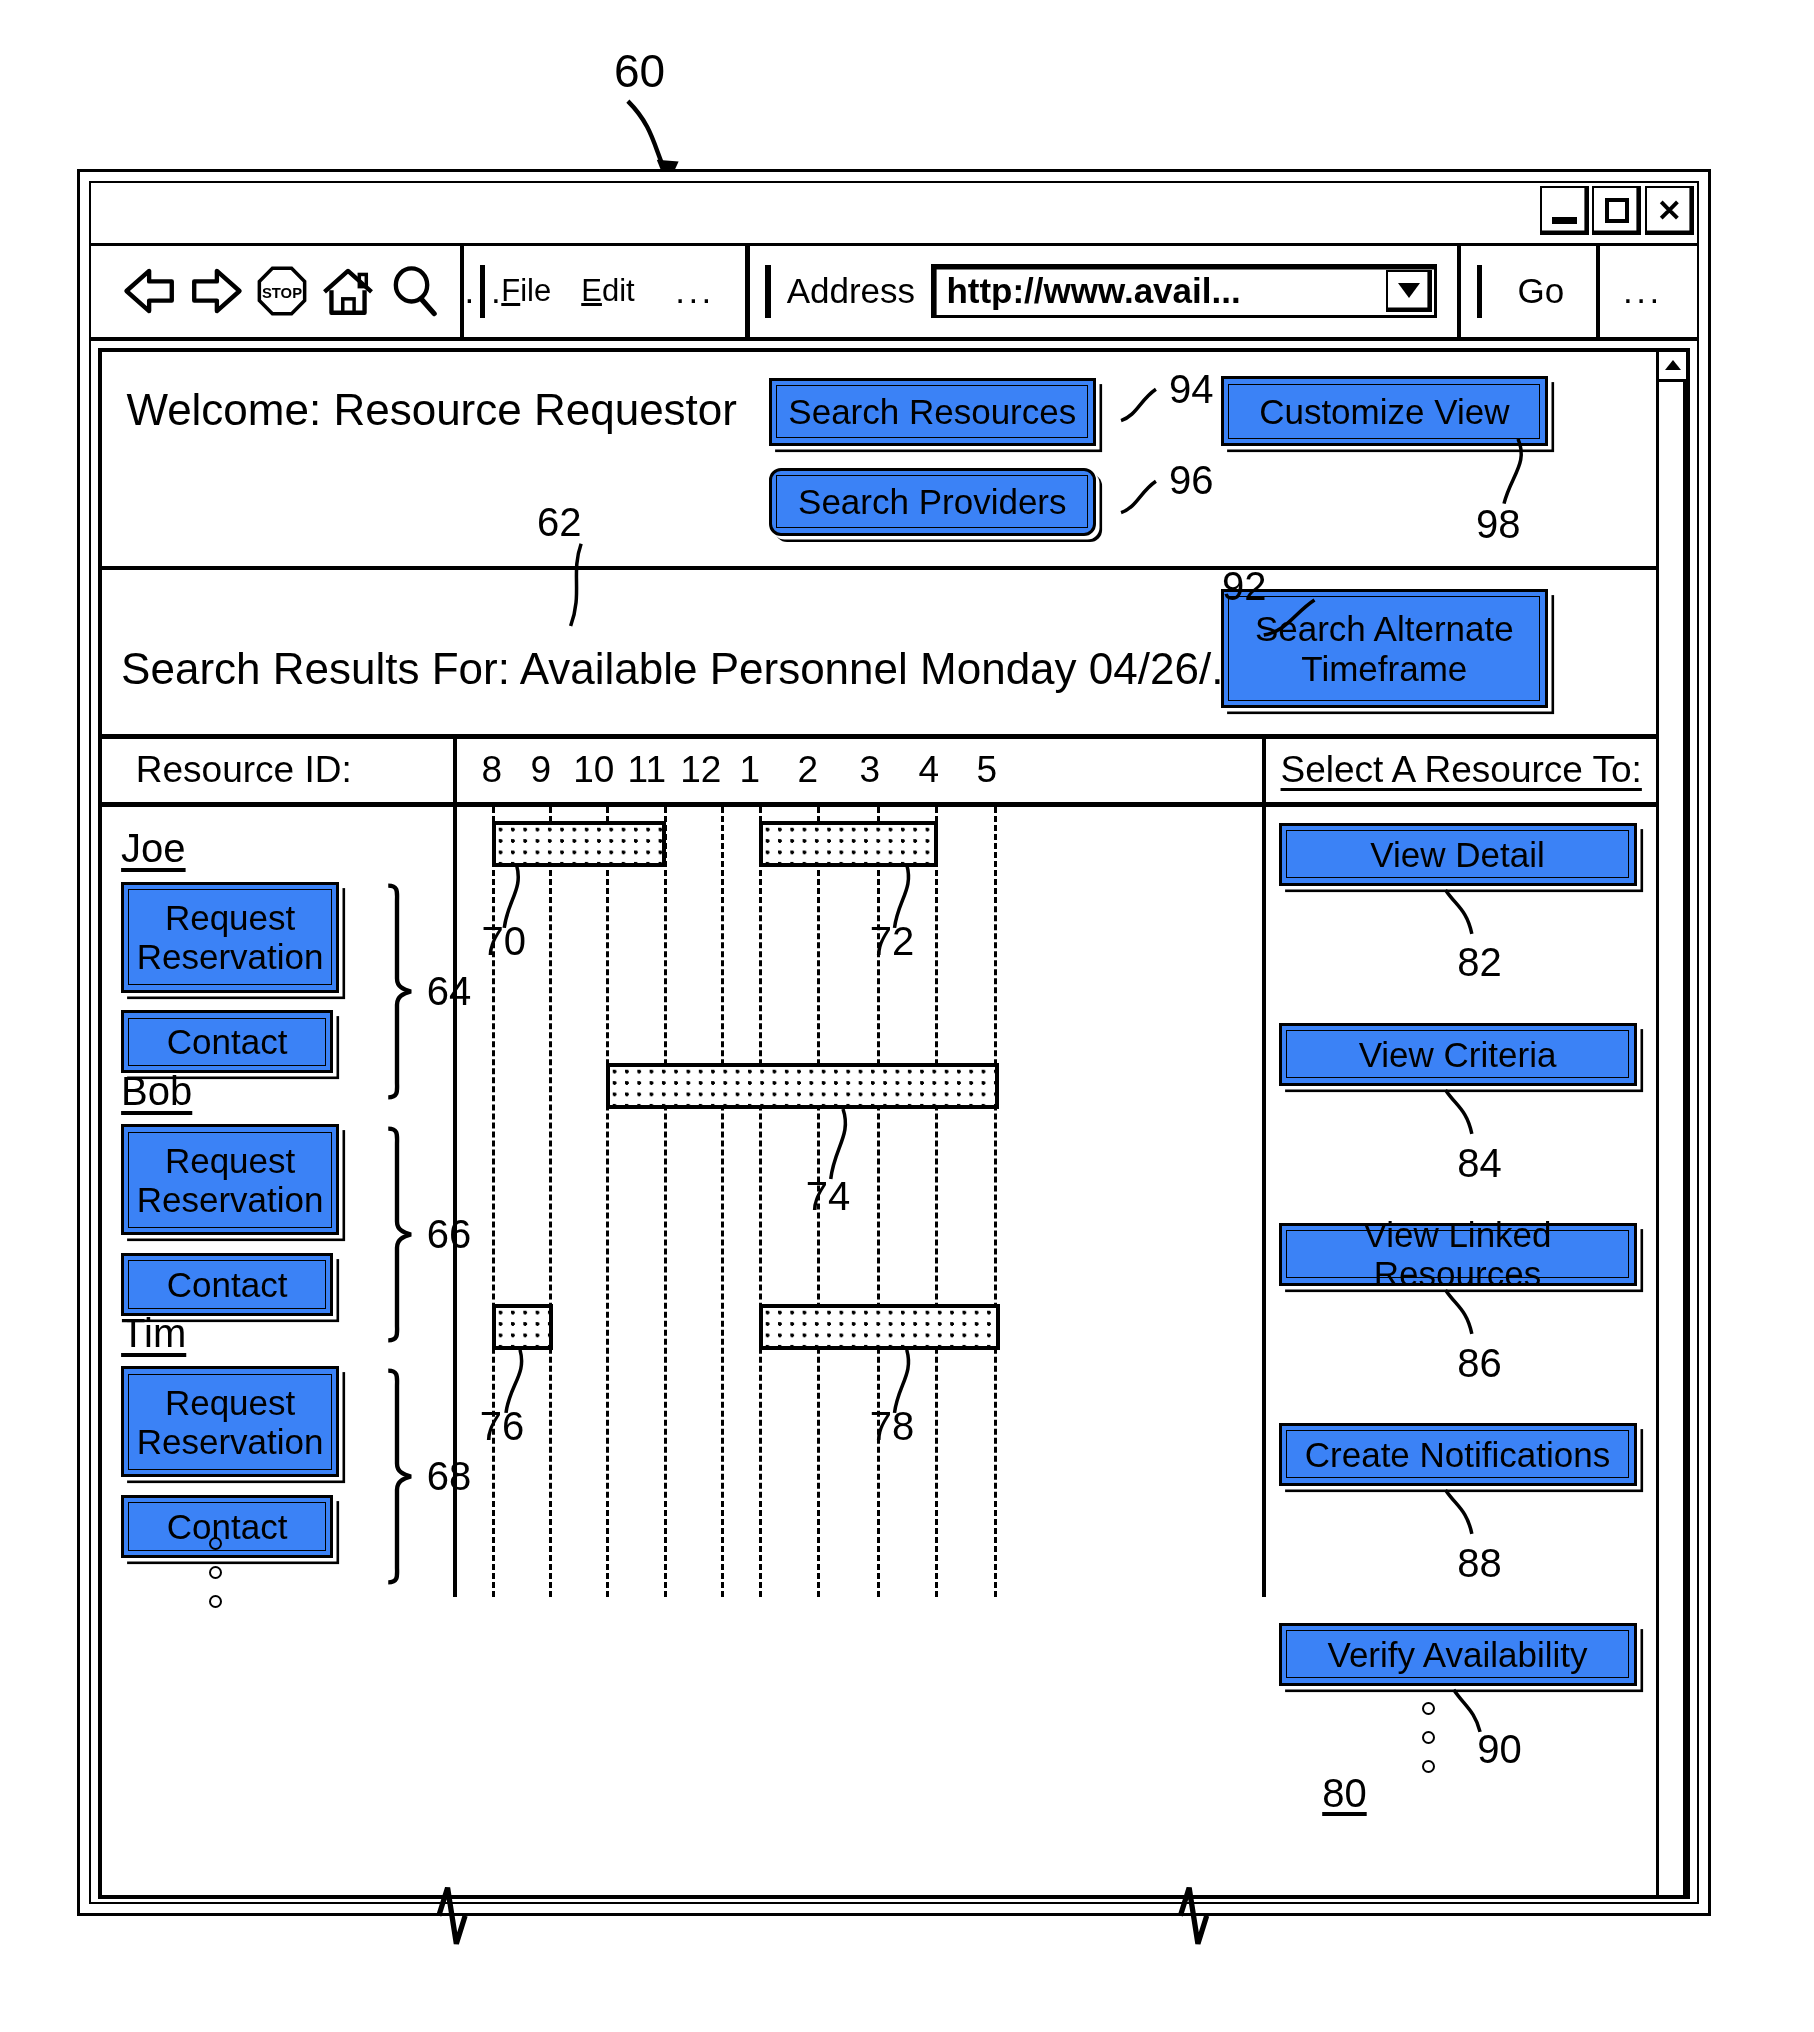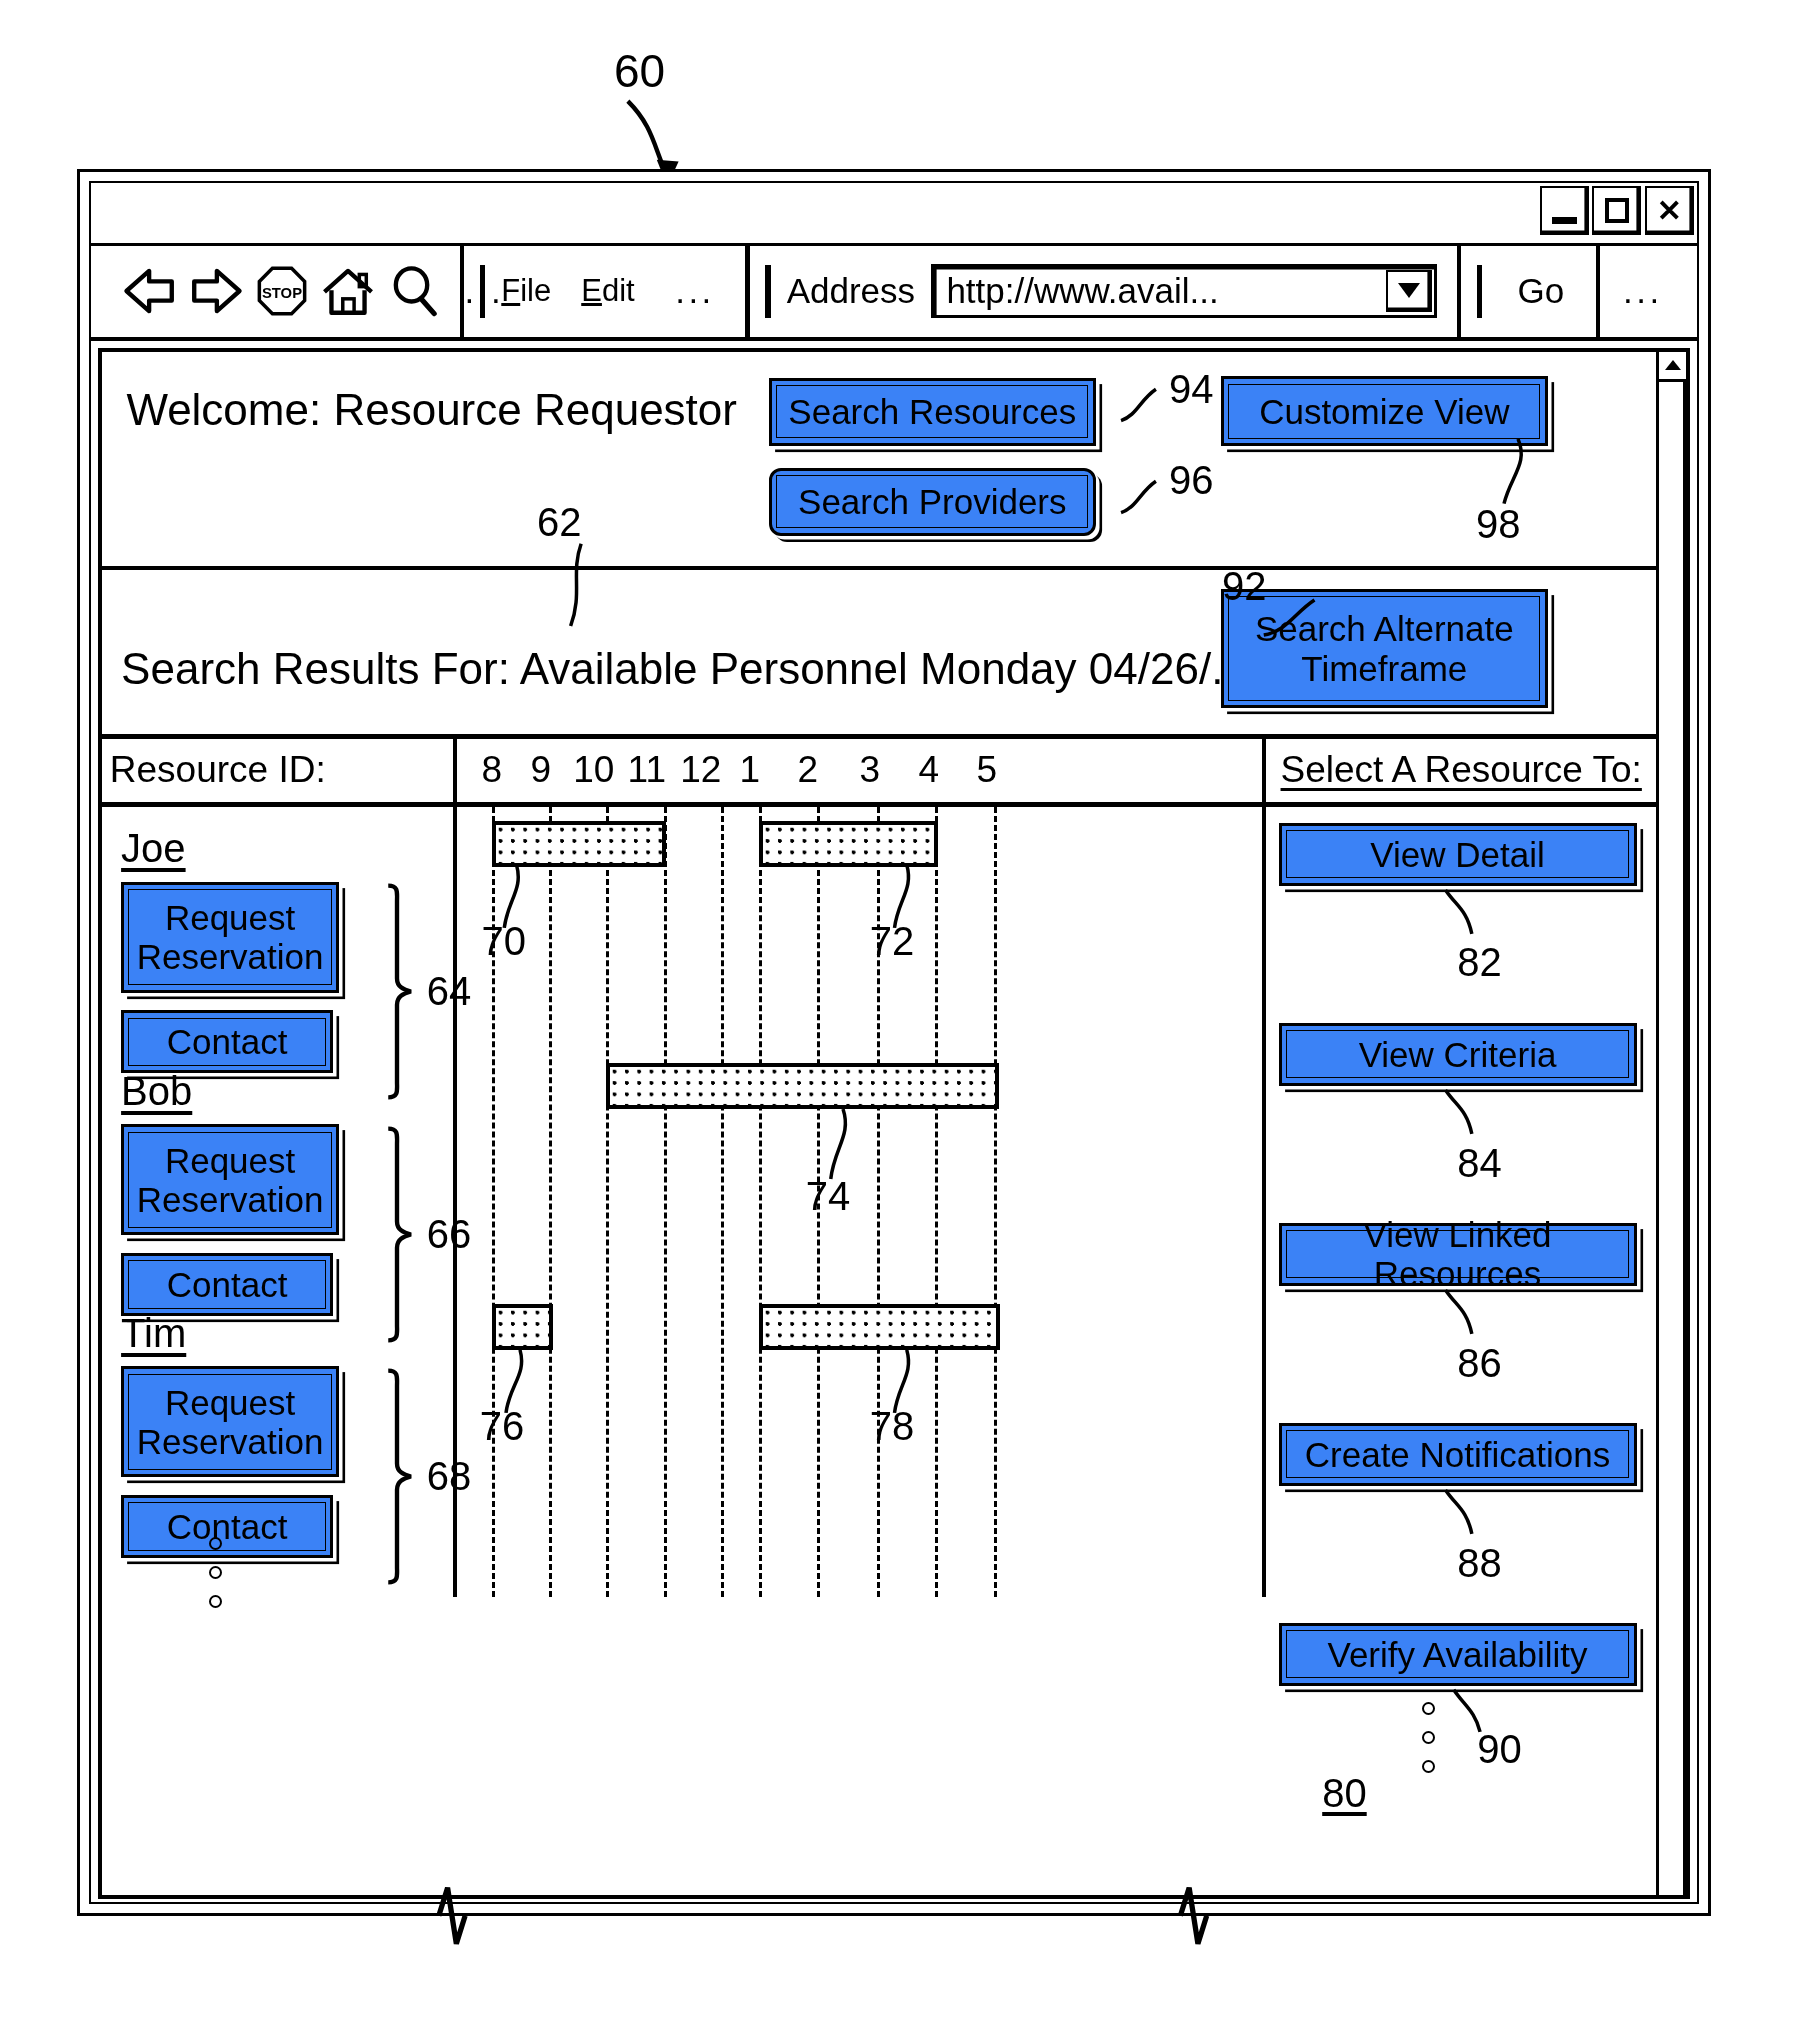--- a/index.html
+++ b/index.html
@@ -146,20 +146,21 @@
     flex: 1;
     height: 54px;
     border: 3.5px solid #000;
     box-sizing: border-box;
     display: flex;
     align-items: center;
     position: relative;
     box-shadow: inset 2.6px 2.6px 0 0 #000;
     margin-right: 7px;
     min-width: 53px;
+    font-weight: bold;
   }
   #address-value {
     font-size: 35px;
     padding-left: 12.3px;
     white-space: nowrap;
     overflow: hidden;
   }
   #address-dropdown {
     position: absolute;
     right: 2.6px; top: 2.6px;
@@ -306,21 +307,21 @@
     border-bottom: 5.3px solid #000;
     box-sizing: border-box;
     display: flex;
   }
   #col-resource-head {
     width: 355px;
     border-right: 4.4px solid #000;
     box-sizing: border-box;
     display: flex;
     align-items: center;
-    padding-left: 8px;
+    padding-left: 34px;
     font-size: 37px;
   }
   #col-time-head {
     flex: 1;
     border-right: 4.4px solid #000;
     box-sizing: border-box;
     position: relative;
   }
   .hour-label {
     position: absolute;

